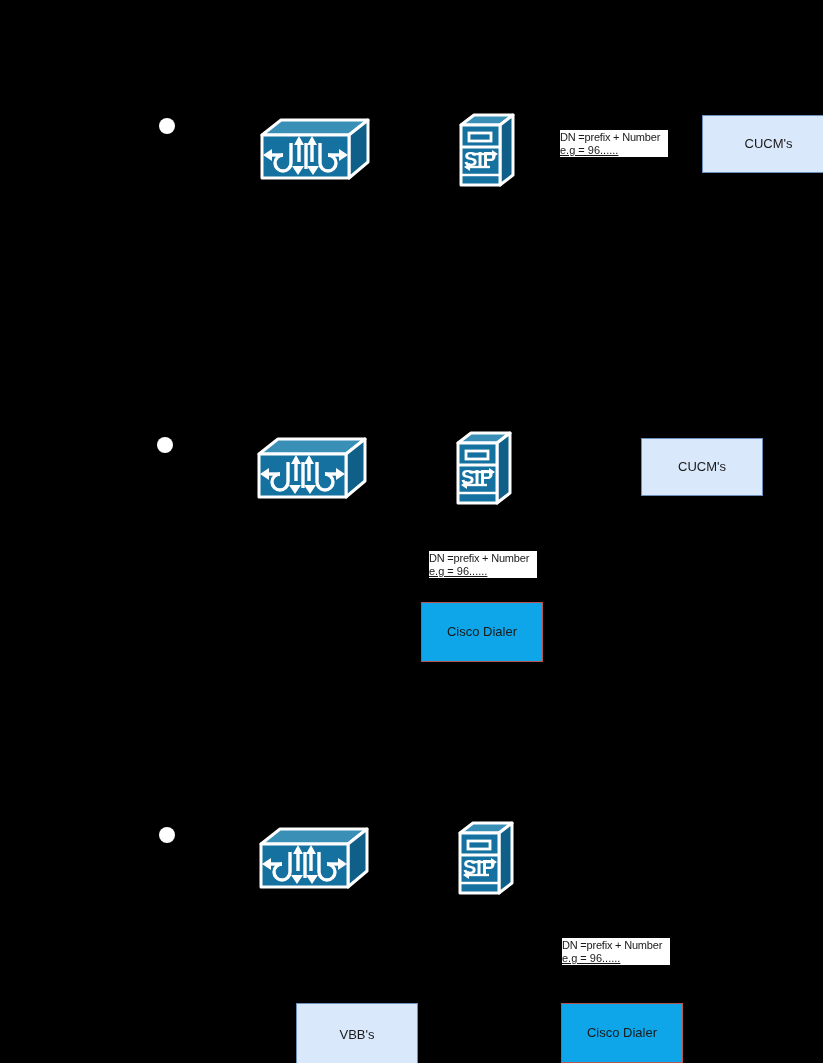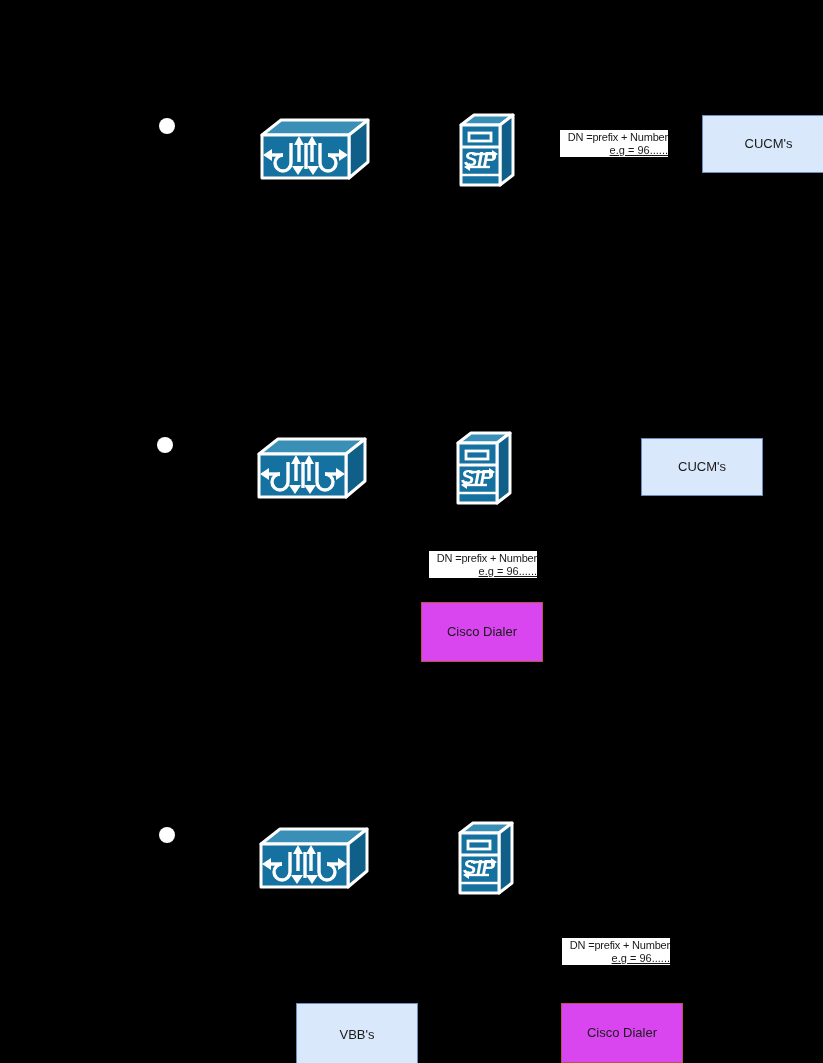--- a/index.html
+++ b/index.html
@@ -40,44 +40,43 @@
     color: #1a1a1a;
     text-align: center;
     border-width: 1px;
     border-style: solid;
   }
   .box-blue {
     background: #dae8fc;
     border-color: #6c8ebf;
   }
   .box-pink {
-    background: #d946ef;
+    background: #0ea5e9;
     border-color: #b85450;
   }
 
   
   .dn-label {
     position: absolute;
     box-sizing: border-box;
     background: #ffffff;
     color: #1a1a1a;
     font-size: 11px;
     line-height: 13px;
-    text-align: right;
+    text-align: left;
     white-space: nowrap;
     overflow: hidden;
     padding: 1px 0 5px 0;
   }
   .dn-label .l1 { display: block; letter-spacing: -0.2px; }
   .dn-label .l2 { display: block; text-decoration: underline; }
 
   
   .icon-wrap {
     position: absolute;
-    font-style: italic;
   }
   .icon-wrap svg { display: block; }
 </style>
 </head>
 <body>
 
 <div id="canvas">
 
   <div class="bullet" style="left:159px; top:118px;"></div>
 

